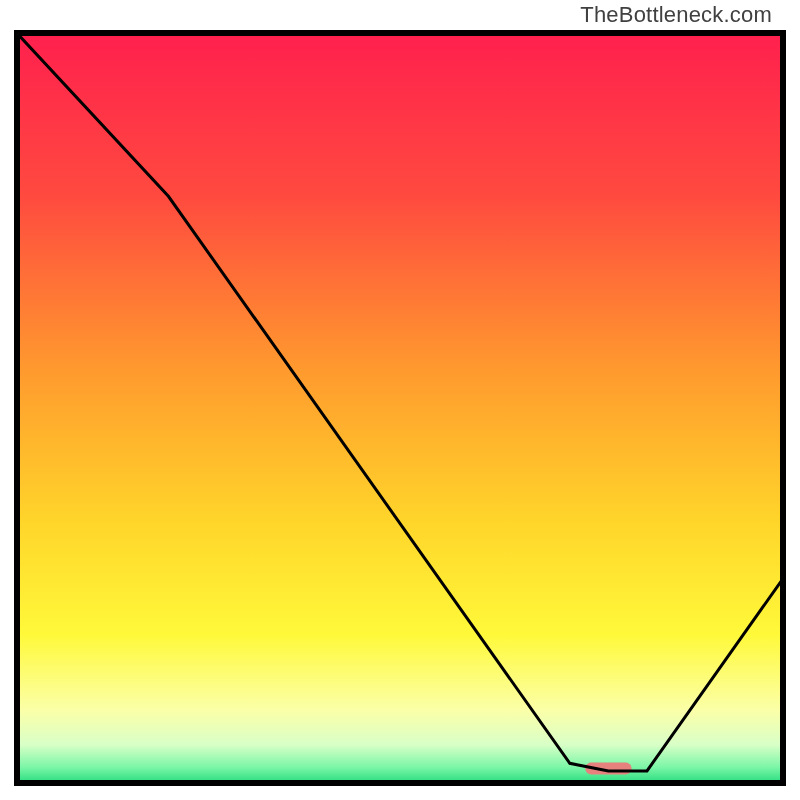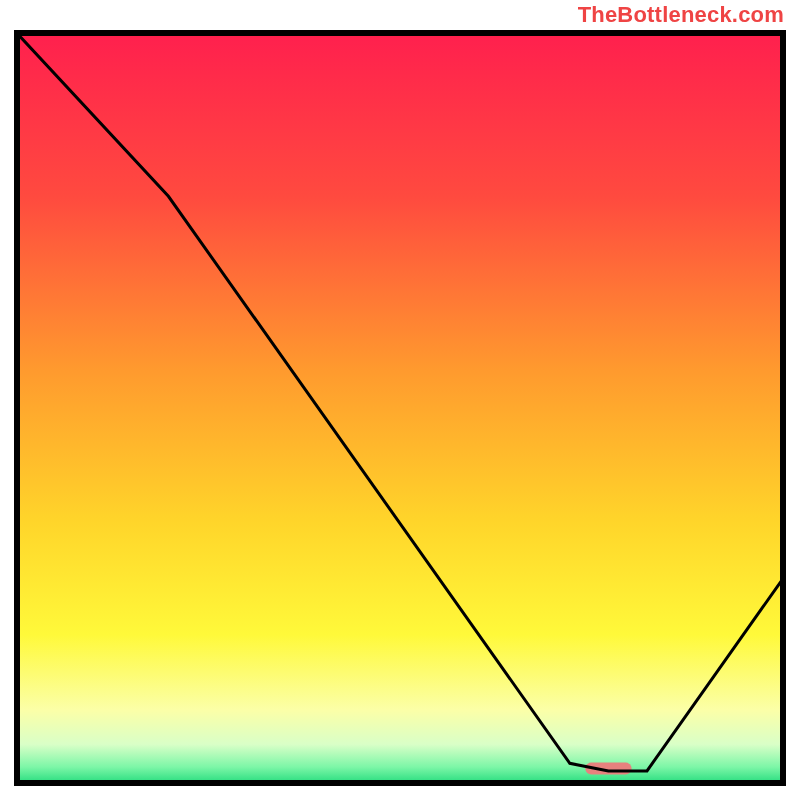--- a/index.html
+++ b/index.html
@@ -11,24 +11,24 @@
     font-family: Arial, Helvetica, sans-serif;
   }
   .wrap {
     position: relative;
     width: 800px;
     height: 800px;
   }
   .watermark {
     position: absolute;
     top: 2px;
-    right: 16px;
+    right: 28px;
     font-size: 22px;
-    font-weight: 700;
-    color: #ef4444;
+    font-weight: 400;
+    color: #404040;
     letter-spacing: 0.2px;
   }
   svg {
     display: block;
   }
 </style>
 </head>
 <body>
 
 <div class="wrap">

